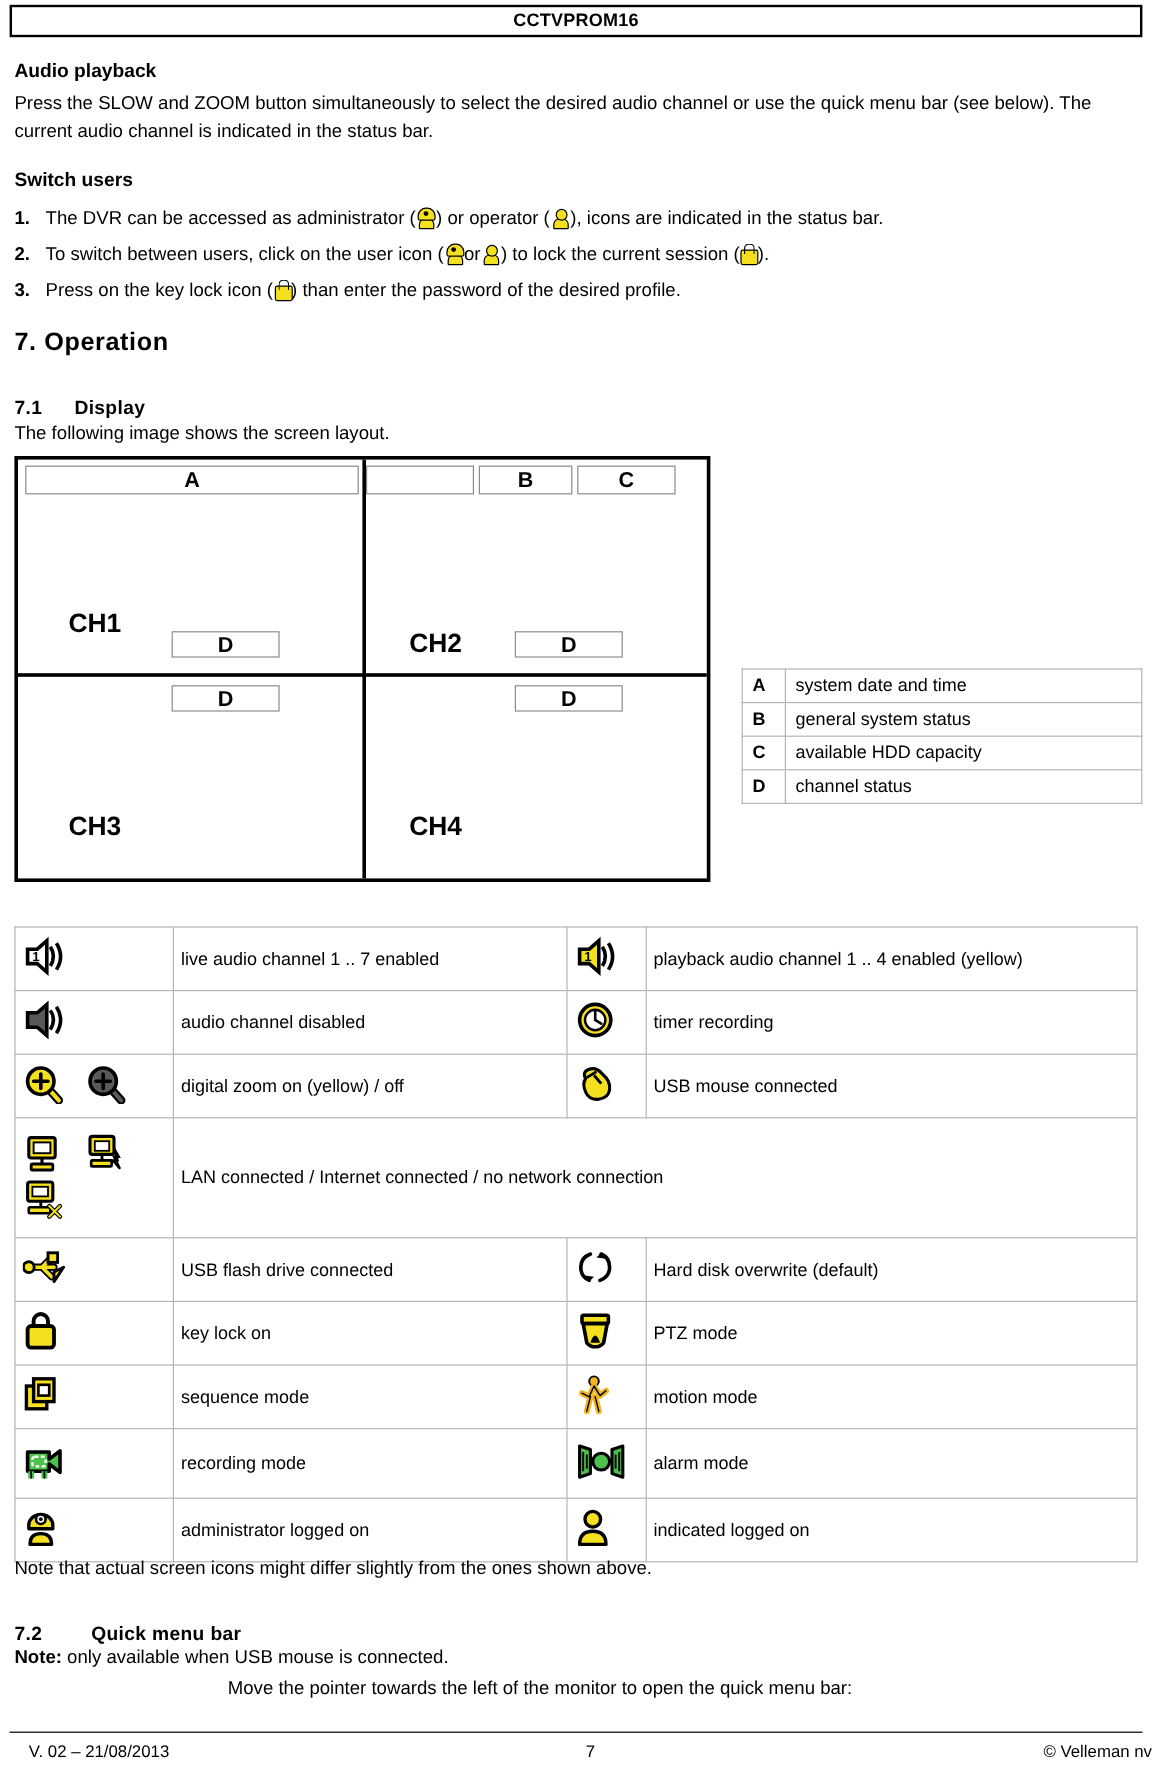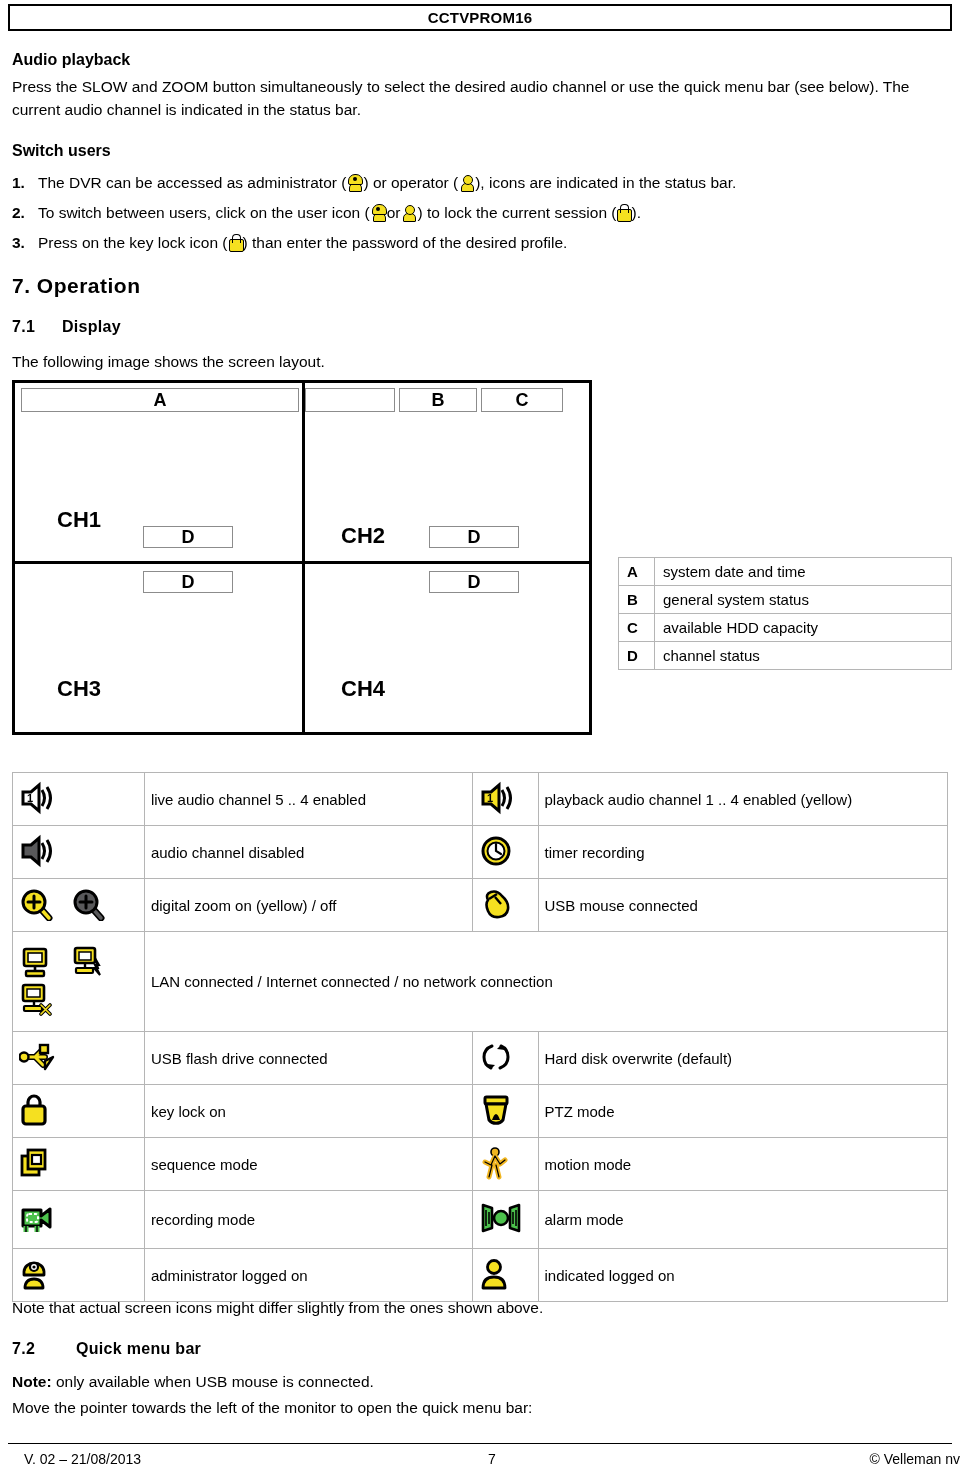--- a/index.html
+++ b/index.html
@@ -41,20 +41,21 @@
     position: absolute;
     font-weight: bold;
     font-size: 21px;
     letter-spacing: .5px;
   }
   .h2 {
     position: absolute;
     font-weight: bold;
     font-size: 16px;
     letter-spacing: .3px;
+    margin-top: 14px;
   }
 
   
   .num-list { position: absolute; left: 12px; top: 168px; width: 930px; }
   .num-item {
     display: flex;
     font-size: 15.5px;
     line-height: 30px;
     align-items: baseline;
   }
@@ -280,21 +281,21 @@
     <td class="col-ic icell">
       <span class="pic">
         <svg width="36" height="34" viewBox="0 0 36 34">
           <path d="M4 11 L12 11 L20 4 L20 30 L12 23 L4 23 Z" fill="#fff" stroke="#000" stroke-width="3"></path>
           <path d="M23 9 q5 8 0 16" fill="none" stroke="#000" stroke-width="3"></path>
           <path d="M28 6 q7 11 0 22" fill="none" stroke="#000" stroke-width="3"></path>
           <text x="11" y="21" font-family="'Liberation Sans',sans-serif" font-size="11" font-weight="bold" fill="#000" text-anchor="middle">1</text>
         </svg>
       </span>
     </td>
-    <td class="col-tx">live audio channel 5 .. 4 enabled</td>
+    <td class="col-tx">live audio channel 1 .. 7 enabled</td>
     <td class="col-ic2 icell">
       <span class="pic">
         <svg width="36" height="34" viewBox="0 0 36 34">
           <path d="M4 11 L12 11 L20 4 L20 30 L12 23 L4 23 Z" fill="#f5e020" stroke="#000" stroke-width="3"></path>
           <path d="M23 9 q5 8 0 16" fill="none" stroke="#000" stroke-width="3"></path>
           <path d="M28 6 q7 11 0 22" fill="none" stroke="#000" stroke-width="3"></path>
           <text x="11" y="21" font-family="'Liberation Sans',sans-serif" font-size="11" font-weight="bold" fill="#000" text-anchor="middle">1</text>
         </svg>
       </span>
     </td>
@@ -511,20 +512,20 @@
   </tbody>
 </table>
 
 <div class="note-line" style="top:1299px; width:930px;">Note that actual screen icons might differ slightly from the ones shown above.</div>
 
 <div class="h2" style="left:12px; top:1340px;">7.2</div>
 <div class="h2" style="left:76px; top:1340px;">Quick menu bar</div>
 
 <div class="body-text" style="left:12px; top:1370px; width:900px;"><span class="bold">Note:</span><span> only available when USB mouse is connected.</span></div>
 
-<div class="body-text" style="left:12px; top:1396px; width:900px;">Move the pointer towards the left of the monitor to open the quick menu bar:</div>
+<div class="body-text" style="left:0; top:1396px; width:900px;text-align:center;">Move the pointer towards the left of the monitor to open the quick menu bar:</div>
 
 <div class="footer-rule"></div>
 <div class="footer">
   <span class="footer-left">V. 02 – 21/08/2013</span>
   <span class="footer-mid">7</span>
   <span class="footer-right">© Velleman nv</span>
 </div>
 
 </body></html>

